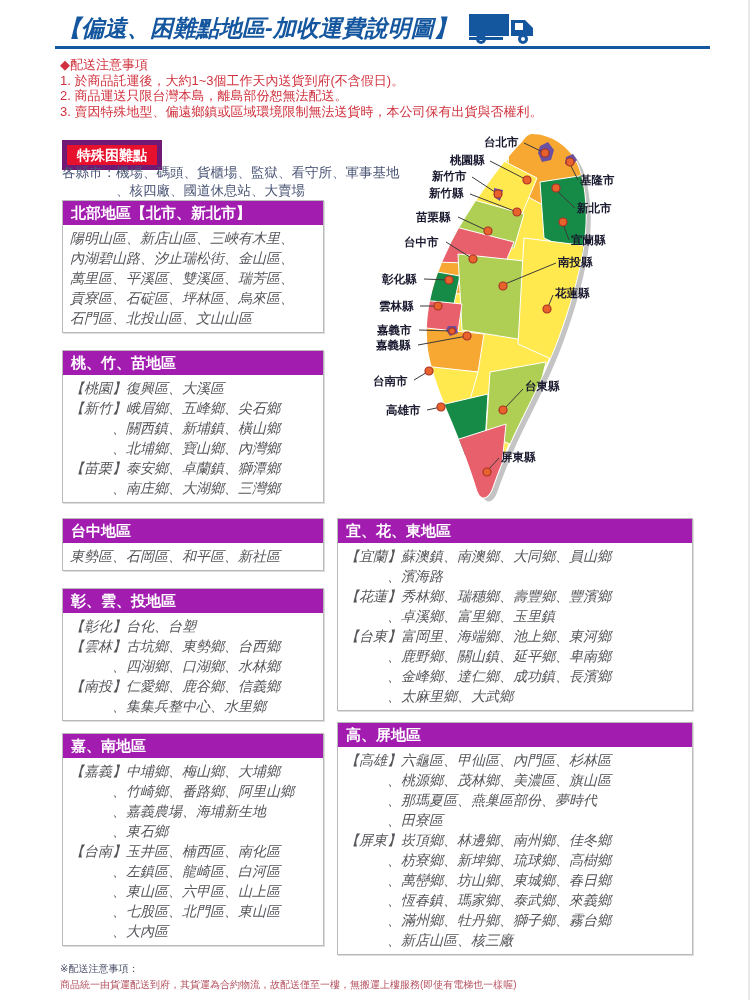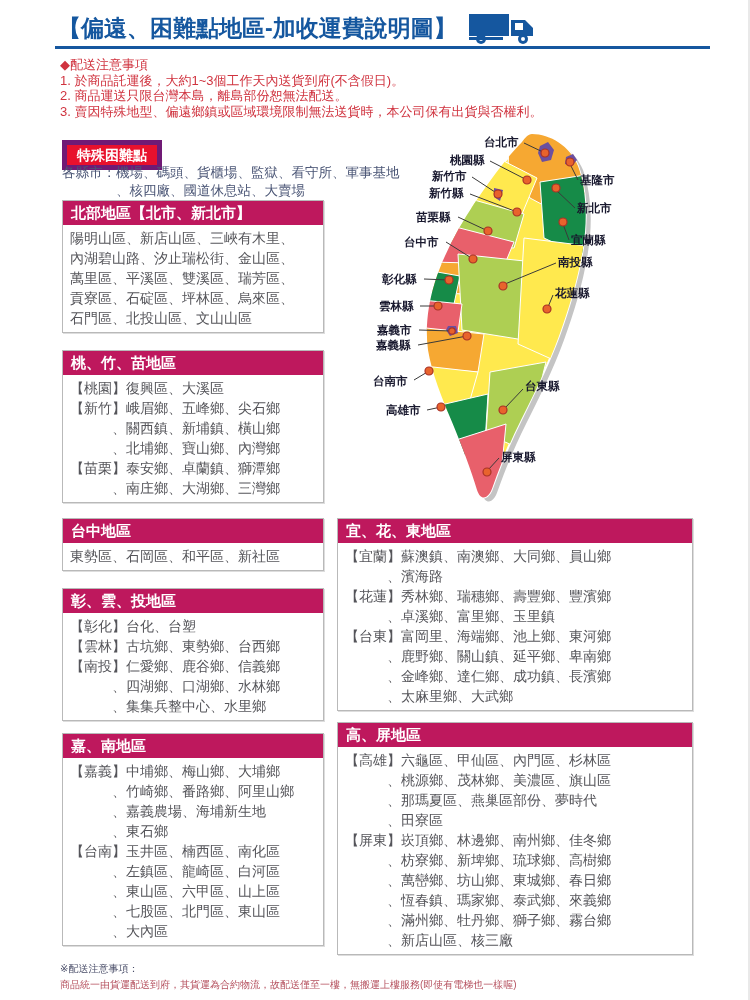--- a/index.html
+++ b/index.html
@@ -4,38 +4,38 @@
 <style>
   html,body{margin:0;padding:0;}
   body{
     width:750px;height:1000px;background:#ffffff;position:relative;overflow:hidden;
     font-family:"Liberation Sans","DejaVu Sans",sans-serif;
     -webkit-font-smoothing:antialiased;
   }
   .page{position:absolute;inset:0;background:#fff;border-right:2px solid #e9e9e9;}
 
   
-  .hdr{position:absolute;left:58px;top:10px;display:flex;align-items:center;gap:10px;}
+  .hdr{position:absolute;left:58px;top:10px;display:flex;align-items:center;gap:10px;font-style:italic;}
   .hdr-title{font-size:23px;font-weight:bold;color:#15579f;letter-spacing:0px;white-space:nowrap;}
   .hdr-rule{position:absolute;left:55px;top:46px;width:655px;height:3px;background:#15579f;}
 
   
   .notes{position:absolute;left:60px;top:57px;color:#d0333f;font-size:13px;line-height:15.5px;}
   .notes .nh{font-weight:normal;}
 
   
   .sp-label{position:absolute;left:62px;top:140px;background:#e8112d;border:5px solid #701a75;
     color:#fff;font-size:14px;font-weight:bold;padding:1px 10px;line-height:18px;}
   .sp-text{position:absolute;left:62px;top:164px;color:#4a5575;font-size:13.5px;line-height:18px;white-space:pre;}
 
   
   .abox{position:absolute;background:#fff;border:1px solid #b9b9b9;box-shadow:1px 1px 0 #ddd;}
-  .abox-h{background:#be185d;color:#fff;font-weight:bold;font-size:15px;padding:2px 8px 3px 8px;line-height:19px;}
+  .abox-h{background:#a21caf;color:#fff;font-weight:bold;font-size:15px;padding:2px 8px 3px 8px;line-height:19px;}
   .abox-b{padding:3px 7px 4px 7px;color:#55555a;font-size:14px;line-height:20px;}
-  .ln{white-space:pre;}
+  .ln{white-space:pre;font-style:italic;}
 
   
   .foot{position:absolute;left:60px;top:961px;font-size:10px;line-height:16px;}
   .foot .fh{color:#4a4e69;}
   .foot .ft{color:#b5505e;}
 
   
   .map{position:absolute;left:372px;top:126px;width:335px;height:390px;}
   .mlbl{font-size:11.5px;font-weight:bold;fill:#18182e;}
   .ldr{stroke:#3a3a3a;stroke-width:1;}
@@ -101,22 +101,22 @@
     <div class="abox-b">
       <div class="ln">東勢區、石岡區、和平區、新社區</div>
     </div>
   </div>
 
   <div class="abox" style="left:62px;top:588px;width:260px">
     <div class="abox-h">彰、雲、投地區</div>
     <div class="abox-b">
       <div class="ln">【彰化】台化、台塑</div>
       <div class="ln">【雲林】古坑鄉、東勢鄉、台西鄉</div>
+      <div class="ln">　　　、四湖鄉、口湖鄉、水林鄉</div>
       <div class="ln">【南投】仁愛鄉、鹿谷鄉、信義鄉</div>
-      <div class="ln">　　　、四湖鄉、口湖鄉、水林鄉</div>
       <div class="ln">　　　、集集兵整中心、水里鄉</div>
     </div>
   </div>
 
   <div class="abox" style="left:62px;top:733px;width:260px">
     <div class="abox-h">嘉、南地區</div>
     <div class="abox-b">
       <div class="ln">【嘉義】中埔鄉、梅山鄉、大埔鄉</div>
       <div class="ln">　　　、竹崎鄉、番路鄉、阿里山鄉</div>
       <div class="ln">　　　、嘉義農場、海埔新生地</div>

